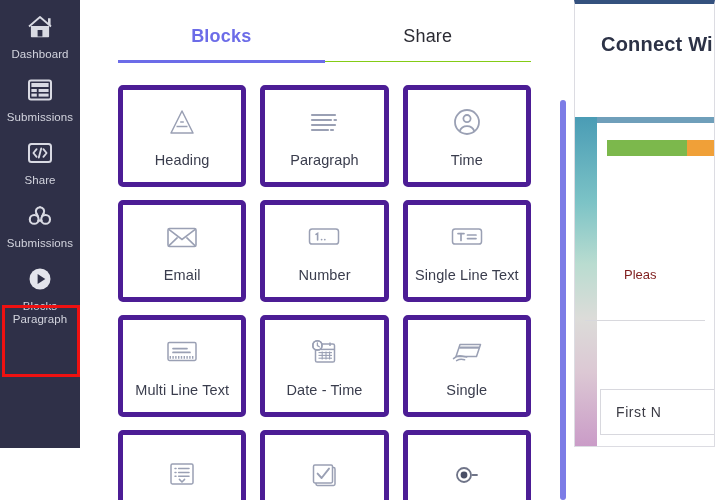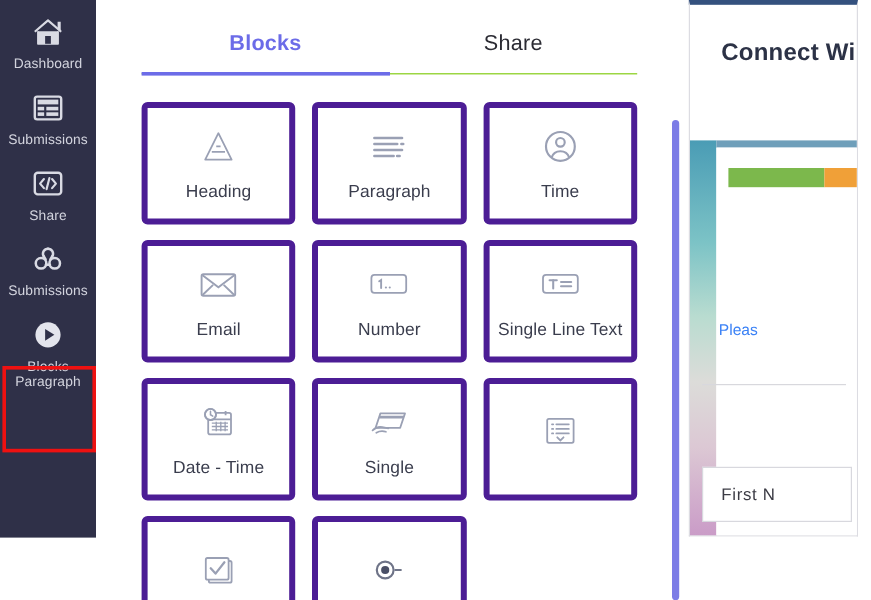--- a/index.html
+++ b/index.html
@@ -180,23 +180,23 @@
     position: absolute;
     left: 10px; top: 17px;
     width: 109px; height: 16px;
     display: flex;
   }
   .pv-bar-green { flex: 0 0 73%; background: #7cb84c; }
   .pv-bar-orange { flex: 1 1 auto; background: #f0a038; }
 
   .pv-text {
     position: absolute;
-    left: 24px; top: 150px;
+    left: 49px; top: 150px;
     font-size: 13px;
-    color: #3b82f6;
+    color: #7f1d1d;
     white-space: nowrap;
   }
   .pv-rule {
     position: absolute;
     left: 10px; top: 203px;
     width: 120px; height: 1px;
     background: #d8d8dd;
   }
   .pv-field {
     position: absolute;
@@ -205,21 +205,21 @@
     border: 1px solid #d8d8de;
     background: #fff;
     display: flex; align-items: center;
     padding-left: 15px;
     font-size: 14px;
     color: #3b3b44;
     letter-spacing: .6px;
     white-space: nowrap;
     cursor: text;
   }
-  .pv-field.f1 { top: 272px; }
+  .pv-field.f1 { top: 272px; margin-left: 15px; }
   .pv-field.f2 { top: 352px; }
 </style>
 </head>
 <body>
 
 <div class="app">
 
   <nav class="sidebar">
 
     <div class="side-item">
@@ -364,20 +364,31 @@
             <rect x="2.5" y="3" width="29" height="15" rx="2.6"></rect>
             <path d="M8 7.6 H14" stroke-width="1.7" stroke-linecap="round"></path>
             <path d="M11 7.6 V14.4" stroke-width="1.7" stroke-linecap="round"></path>
             <path d="M17.5 9 H26" stroke-width="1.7" stroke-linecap="round"></path>
             <path d="M17.5 12.6 H26" stroke-width="1.7" stroke-linecap="round"></path>
           </svg>
         </span>
         <span class="clbl">Single Line Text</span>
       </div>
 
+      <div class="card">
+        <span class="cico">
+          <svg width="34" height="26" viewBox="0 0 34 26" fill="none" stroke="#9aa0b4" stroke-width="1.5">
+            <rect x="3" y="3.5" width="28" height="18" rx="1.4"></rect>
+            <path d="M8 9.6 H22" stroke-width="1.7" stroke-linecap="round"></path>
+            <path d="M8 13.4 H25" stroke-width="1.7" stroke-linecap="round"></path>
+            <path d="M4.6 18.4 H29.4" stroke-width="2.6" stroke-dasharray="1.4 1.4"></path>
+          </svg>
+        </span>
+        <span class="clbl">Multi Line Text</span>
+      </div>
 
       <div class="card">
         <span class="cico">
           <svg width="32" height="30" viewBox="0 0 32 30" fill="none" stroke="#9aa0b4" stroke-width="1.5">
             <rect x="7.5" y="7" width="19" height="18" rx="1.6"></rect>
             <path d="M7.5 12.4 H26.5"></path>
             <path d="M12 5.4 V9"></path>
               <path d="M22 5.4 V9"></path>
             <circle cx="9.4" cy="8.4" r="4.6" fill="#ffffff"></circle>
             <circle cx="9.4" cy="8.4" r="4.6"></circle>

